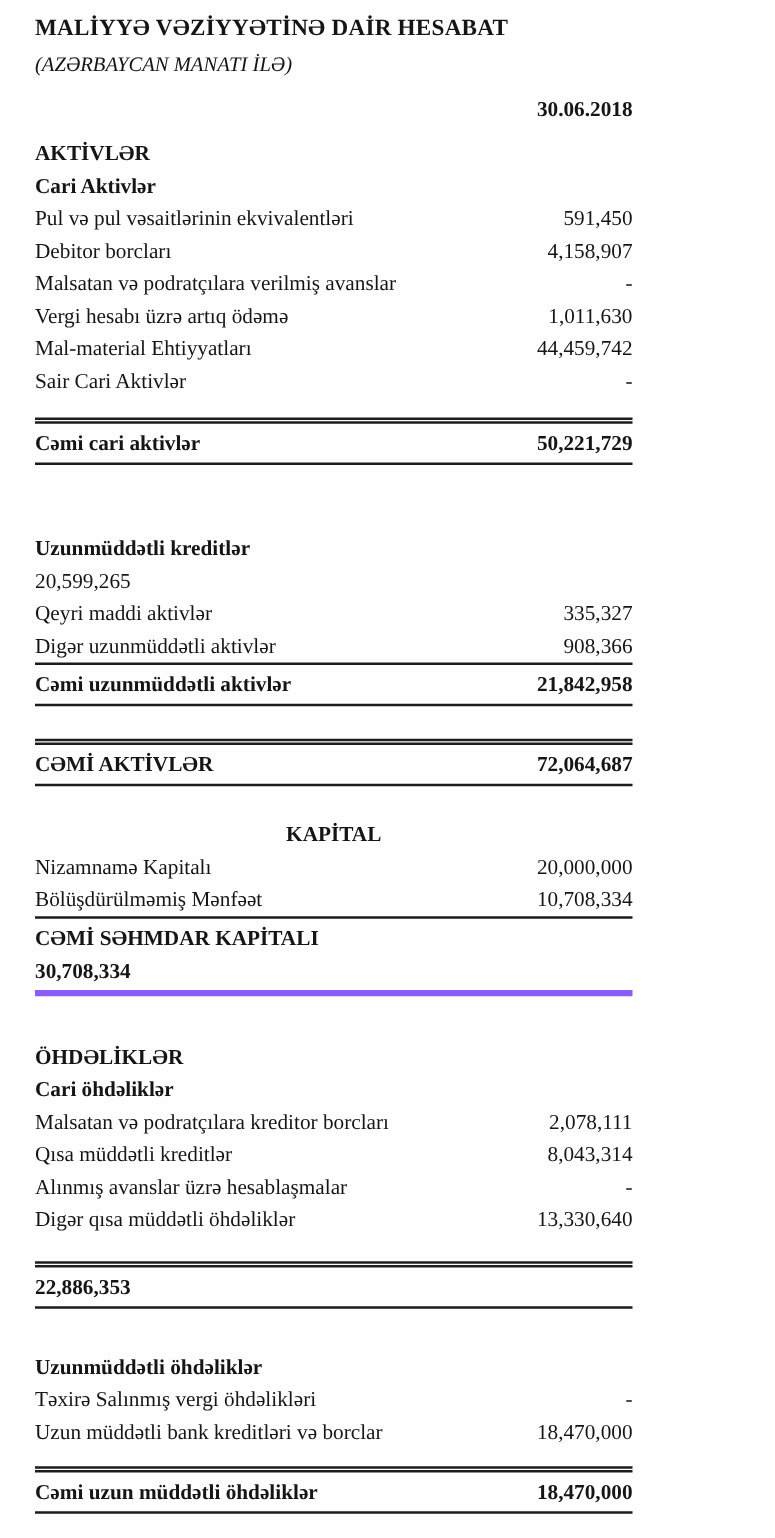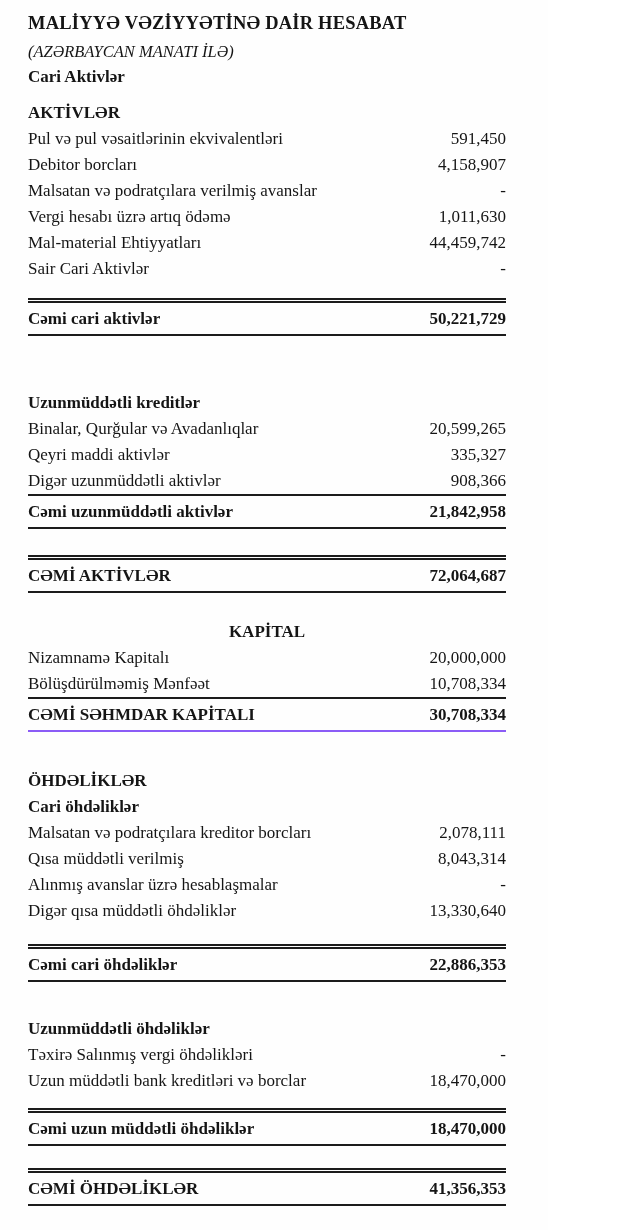--- a/index.html
+++ b/index.html
@@ -48,43 +48,44 @@
   }
   .row .lbl { text-align: center; }
   .row .val { text-align: right; white-space: nowrap; }
   .total {
     font-weight: 700;
     padding: 3px 0 2px 0;
   }
   .double-top  { border-top: 5px double #1c1c1c; }
   .single-top  { border-top: 2px solid  #1c1c1c; }
   .line-bottom { border-bottom: 2px solid #1c1c1c; }
-  .thick-bottom{ border-bottom: 2px solid #8b5cf6; }
+  .thick-bottom{ border-bottom: 5px solid #8b5cf6; flex-direction: column; }
   
   .mt-assets-hdr   { margin-top: 10px; }
   .mt-total-ca     { margin-top: 16px; }
   .mt-noncur-a     { margin-top: 54px; }
   .mt-total-assets { margin-top: 26px; }
   .mt-kapital      { margin-top: 26px; text-align: center; }
   .mt-ohd          { margin-top: 36px; }
   .mt-total-cl     { margin-top: 20px; }
   .mt-noncur-l     { margin-top: 34px; }
   .mt-total-ncl    { margin-top: 14px; gap: 16px; }
   .mt-grand        { margin-top: 22px; }
 </style>
 </head>
 <body>
 
 <div class="page">
 
   <h1 class="title">MALİYYƏ VƏZİYYƏTİNƏ DAİR HESABAT</h1>
   <div class="subtitle">(AZƏRBAYCAN MANATI İLƏ)</div>
-
+  <div class="date-row">30.06.2018</div>
+
+  <div class="sec-header mt-assets-hdr">AKTİVLƏR</div>
   <div class="sec-header">Cari Aktivlər</div>
-  <div class="sec-header mt-assets-hdr">AKTİVLƏR</div>
 
   <div class="row">
     <span class="lbl">Pul və pul vəsaitlərinin ekvivalentləri</span>
     <span class="val">591,450</span>
   </div>
   <div class="row">
     <span class="lbl">Debitor borcları</span>
     <span class="val">4,158,907</span>
   </div>
   <div class="row">
@@ -105,21 +106,20 @@
   </div>
 
   <div class="row total double-top line-bottom mt-total-ca">
     <span class="lbl">Cəmi cari aktivlər</span>
     <span class="val">50,221,729</span>
   </div>
 
   <div class="sec-header mt-noncur-a">Uzunmüddətli kreditlər</div>
 
   <div class="row">
-    <span class="lbl">Binalar, Qurğular və Avadanlıqlar</span>
     <span class="val">20,599,265</span>
   </div>
   <div class="row">
     <span class="lbl">Qeyri maddi aktivlər</span>
     <span class="val">335,327</span>
   </div>
   <div class="row">
     <span class="lbl">Digər uzunmüddətli aktivlər</span>
     <span class="val">908,366</span>
   </div>
@@ -151,34 +151,33 @@
   </div>
 
   <div class="sec-header mt-ohd">ÖHDƏLİKLƏR</div>
   <div class="sec-header">Cari öhdəliklər</div>
 
   <div class="row">
     <span class="lbl">Malsatan və podratçılara kreditor borcları</span>
     <span class="val">2,078,111</span>
   </div>
   <div class="row">
-    <span class="lbl">Qısa müddətli verilmiş</span>
+    <span class="lbl">Qısa müddətli kreditlər</span>
     <span class="val">8,043,314</span>
   </div>
   <div class="row">
     <span class="lbl">Alınmış avanslar üzrə hesablaşmalar</span>
     <span class="val">-</span>
   </div>
   <div class="row">
     <span class="lbl">Digər qısa müddətli öhdəliklər</span>
     <span class="val">13,330,640</span>
   </div>
 
   <div class="row total double-top line-bottom mt-total-cl">
-    <span class="lbl">Cəmi cari öhdəliklər</span>
     <span class="val">22,886,353</span>
   </div>
 
   <div class="sec-header mt-noncur-l">Uzunmüddətli öhdəliklər</div>
 
   <div class="row">
     <span class="lbl">Təxirə Salınmış vergi öhdəlikləri</span>
     <span class="val">-</span>
   </div>
   <div class="row">

